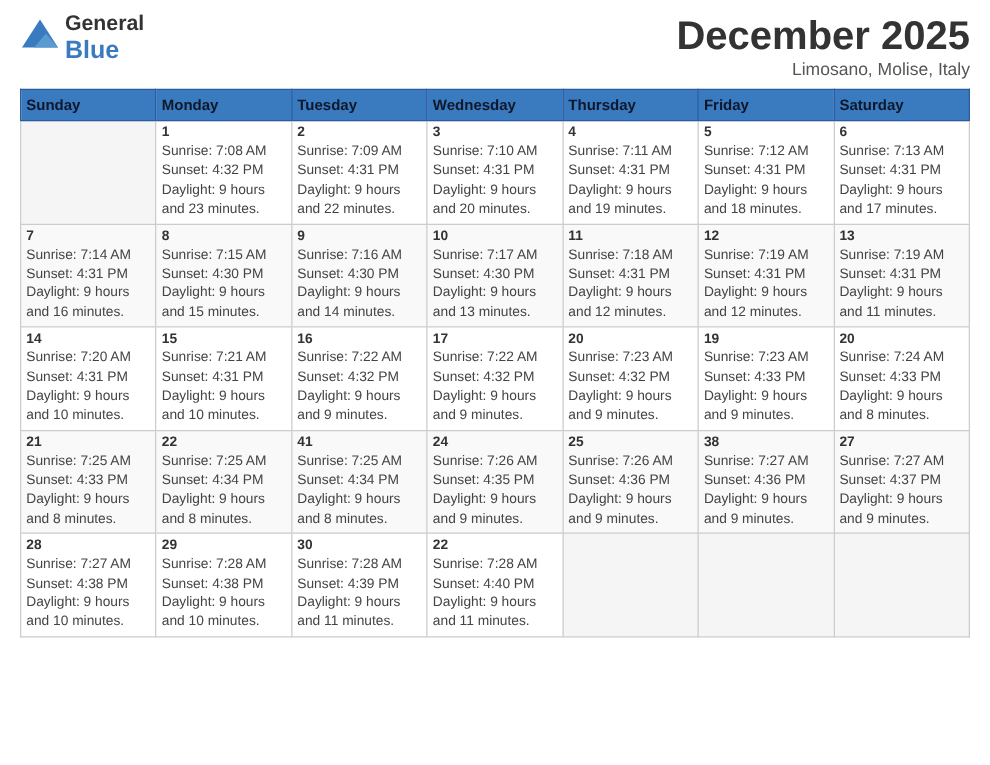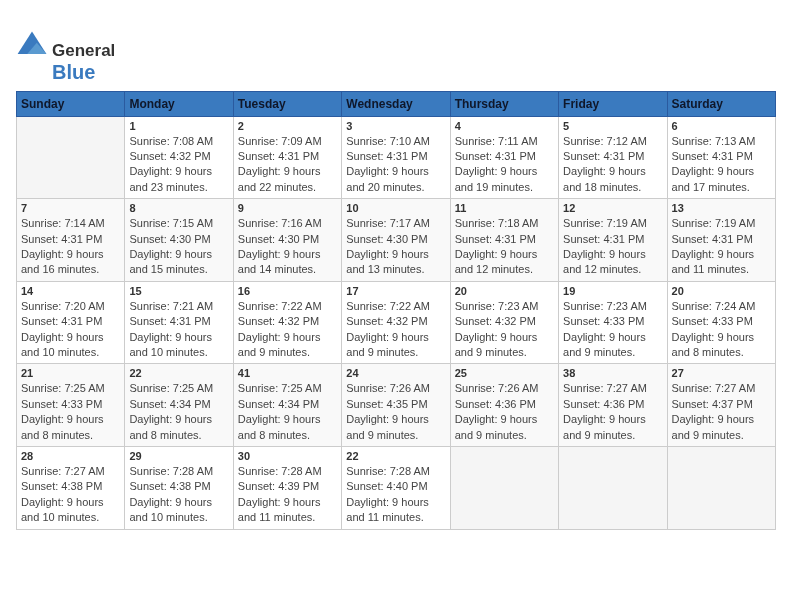--- a/index.html
+++ b/index.html
@@ -88,23 +88,27 @@
 <body>
 
 <div class="container">
   <div class="header">
     <div class="logo">
       <svg class="logo-icon" viewBox="0 0 40 40">
         <polygon points="20,2 38,30 2,30" fill="#3a7abf"></polygon>
         <polygon points="26,16 38,30 14,30" fill="#5a9ad0"></polygon>
       </svg>
       <div style="display:flex;flex-direction:column;line-height:1.1;">
-        <span style="font-size:17px;font-weight:bold;color:#333;margin-top:32px;">General</span>
+        <span style="font-size:17px;font-weight:bold;color:#333;">General</span>
         <span style="font-size:20px;font-weight:bold;color:#3a7abf;">Blue</span>
       </div>
+    </div>
+    <div class="title-block">
+      <div class="month-title">December 2025</div>
+      <div class="subtitle">Limosano, Molise, Italy</div>
     </div>
   </div>
 
   <table>
     <thead>
       <tr>
       <th>Sunday</th>
           <th>Monday</th>
           <th>Tuesday</th>
           <th>Wednesday</th>

